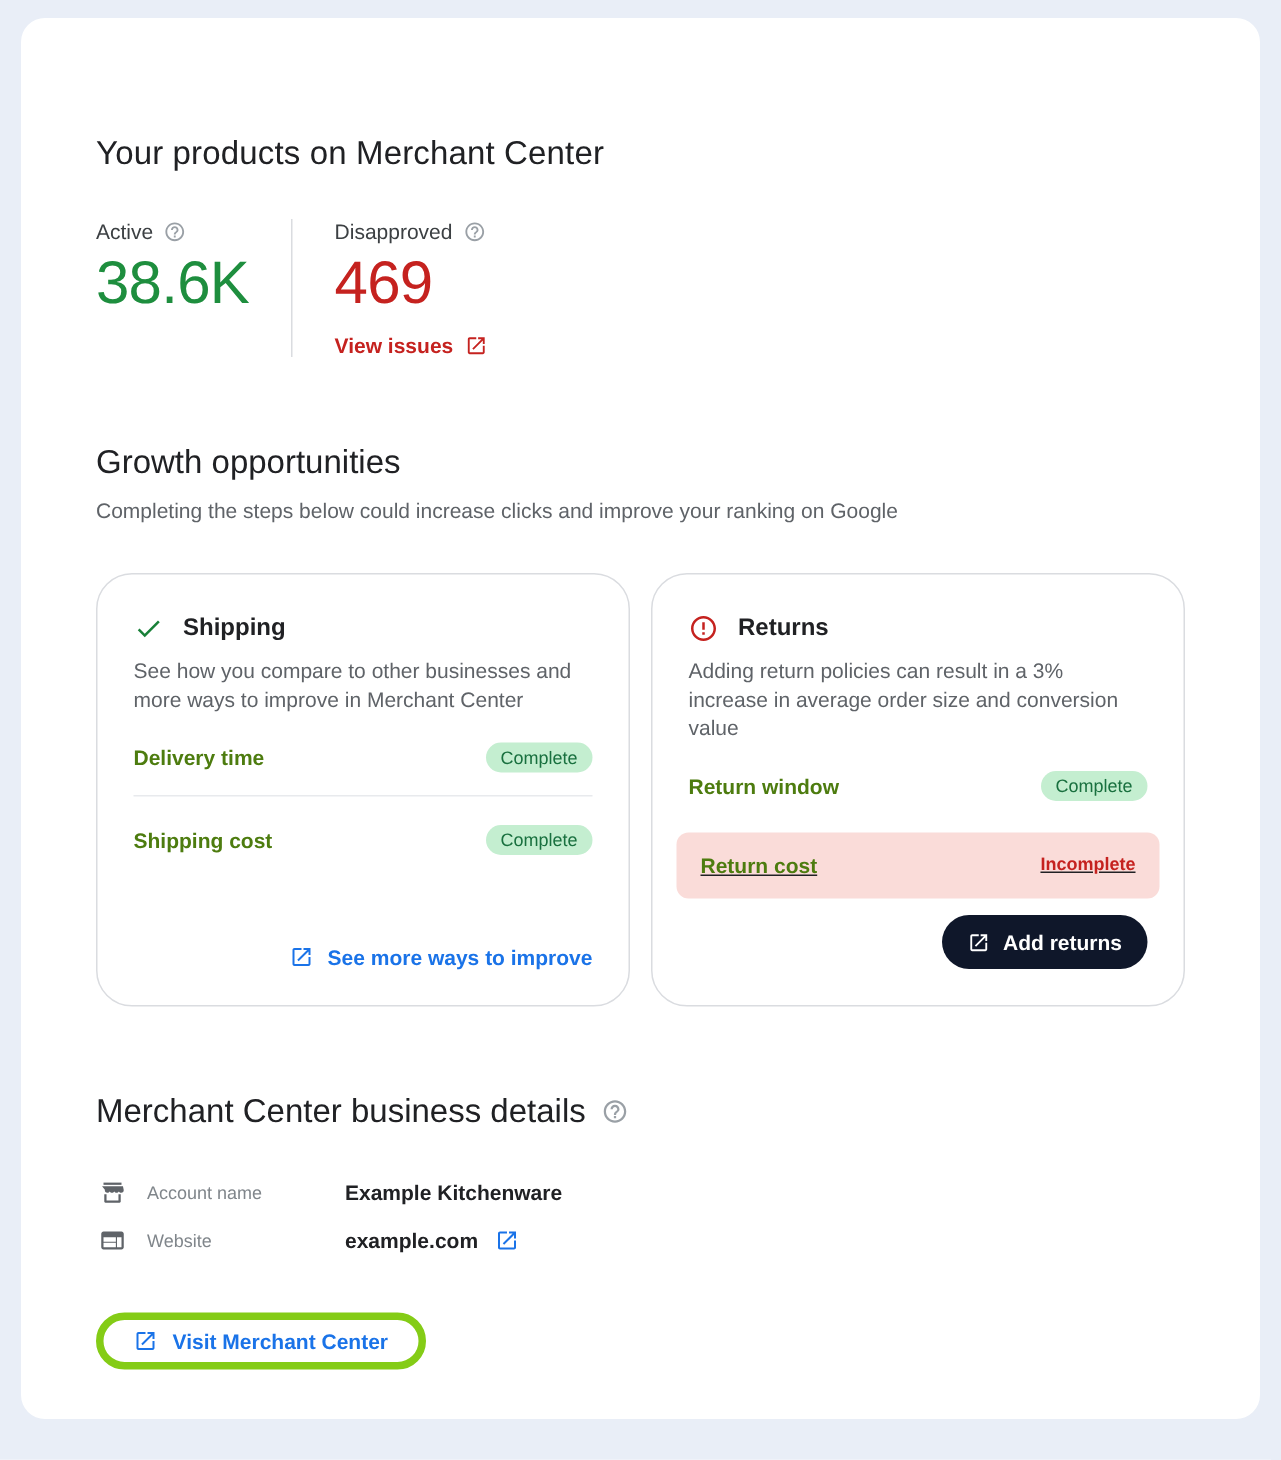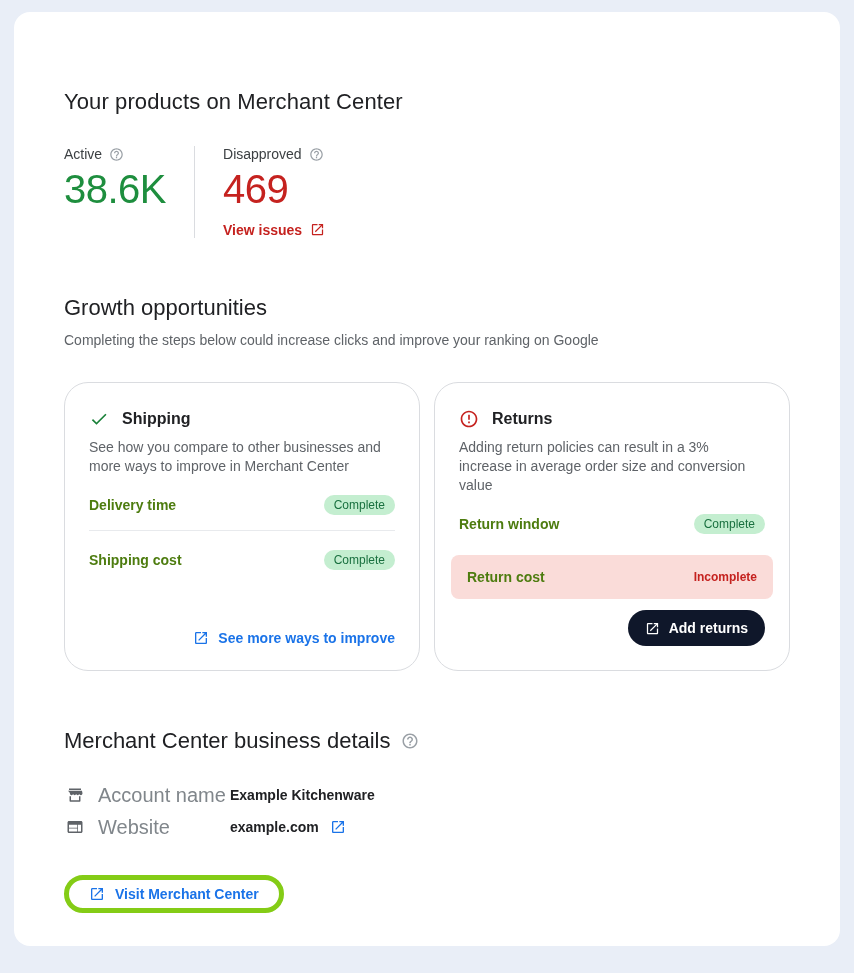--- a/index.html
+++ b/index.html
@@ -11,55 +11,55 @@
 
   
   .stats { display:flex; margin-top:30px; }
   .stat { display:flex; flex-direction:column; }
   .stat-label-row { display:flex; align-items:center; gap:7px; font-size:14px; color:#3c4043; }
   .help { width:15px; height:15px; color:#9aa0a6; flex:0 0 auto; cursor:pointer; }
   .stat-value { font-size:40px; line-height:46px; margin-top:4px; font-weight:400; letter-spacing:-.5px; }
   .stat-value.green { color:#1e8e3e; }
   .stat-value.red { color:#c5221f; }
   .stat-divider { width:1px; background:#dadce0; margin:0 28px; align-self:stretch; }
-  .view-issues { display:inline-flex; align-items:flex-start; gap:8px; margin-top:10px; color:#c5221f;
+  .view-issues { display:inline-flex; align-items:flex-end; gap:8px; margin-top:10px; color:#c5221f;
                  font-size:14px; font-weight:600; text-decoration:none; cursor:pointer; }
   .view-issues svg { width:15px; height:15px; }
 
   h2.sec-title { font-size:22px; font-weight:400; color:#202124; line-height:28px; margin-top:56px; display:flex; align-items:center; gap:10px; }
   .subtitle { font-size:14px; color:#5f6368; margin-top:8px; line-height:20px; }
 
   
   .cards { display:flex; gap:14px; margin-top:32px; }
   .card { flex:1 1 0; border:1px solid #dadce0; border-radius:24px; padding:26px 24px 24px 24px; min-height:289px;
           display:flex; flex-direction:column; background:#fff; }
   .card-header { display:flex; align-items:center; gap:13px; }
   .card-header svg { width:20px; height:20px; flex:0 0 auto; }
   .card-title { font-size:16px; font-weight:600; color:#202124; }
   .card-desc { font-size:14px; color:#5f6368; line-height:19px; margin-top:9px; }
   .card-row { display:flex; align-items:center; justify-content:space-between; padding:15px 0; margin-top:4px; }
   .row-label { font-size:14px; font-weight:600; color:#4d7c0f; }
   .row-divider { border-top:1px solid #e8eaed; }
   .badge { background:#c4eed0; color:#19703f; font-size:12px; font-weight:500; padding:4px 10px; border-radius:11px; line-height:1; }
-  .hl-row { background:#fadcd9; border-radius:8px; margin:6px -8px 0 -8px; padding:14px 16px; display:flex; align-items:center; justify-content:space-between; }
+  .hl-row { background:#fadcd9; border-radius:8px; margin:6px -8px 0 -8px; padding:14px 16px; display:flex; align-items:flex-start; justify-content:space-between;text-decoration:underline; }
   .incomplete { color:#c5221f; font-size:12px; font-weight:600; }
   .card-footer { margin-top:auto; display:flex; justify-content:flex-end; align-items:center; }
   .text-link { display:inline-flex; align-items:center; gap:9px; color:#1a73e8; font-size:14px; font-weight:600; text-decoration:none; cursor:pointer; }
   .text-link svg { width:16px; height:16px; }
   .primary-btn { display:inline-flex; align-items:center; gap:9px; background:#0f172a; color:#fff; border:none;
                  height:36px; padding:0 17px; border-radius:18px; font-size:14px; font-weight:600; cursor:pointer;
                  font-family:"Liberation Sans", sans-serif; }
   .primary-btn svg { width:15px; height:15px; }
 
   
   .help-lg { width:18px; height:18px; color:#9aa0a6; cursor:pointer; }
   .details { margin-top:24px; }
   .detail-row { display:flex; align-items:center; height:32px; }
   .detail-row svg { width:18px; height:18px; color:#5f6368; flex:0 0 auto; margin-left:2px; }
-  .detail-label { font-size:20px; color:#80868b; width:132px; margin-left:14px; }
+  .detail-label { font-size:12px; color:#80868b; width:132px; margin-left:14px; }
   .detail-value { font-size:14px; font-weight:600; color:#202124; display:flex; align-items:center; gap:9px; }
   .detail-value svg { color:#1a73e8; width:16px; height:16px; cursor:pointer; }
   .outline-btn { display:inline-flex; align-items:center; gap:10px; background:#fff; color:#1a73e8; border:5px solid #84cc16;
                  height:38px; padding:0 20px; border-radius:19px; font-size:14px; font-weight:600; cursor:pointer; margin-top:32px;
                  font-family:"Liberation Sans", sans-serif; }
   .outline-btn svg { width:16px; height:16px; }
 </style>
 </head>
 <body>
 

